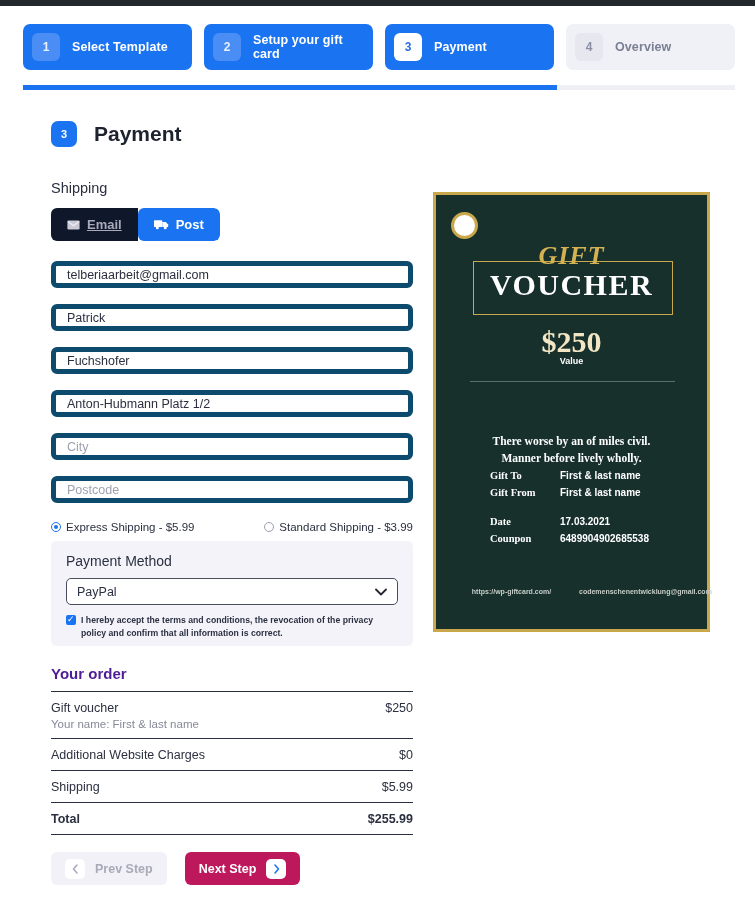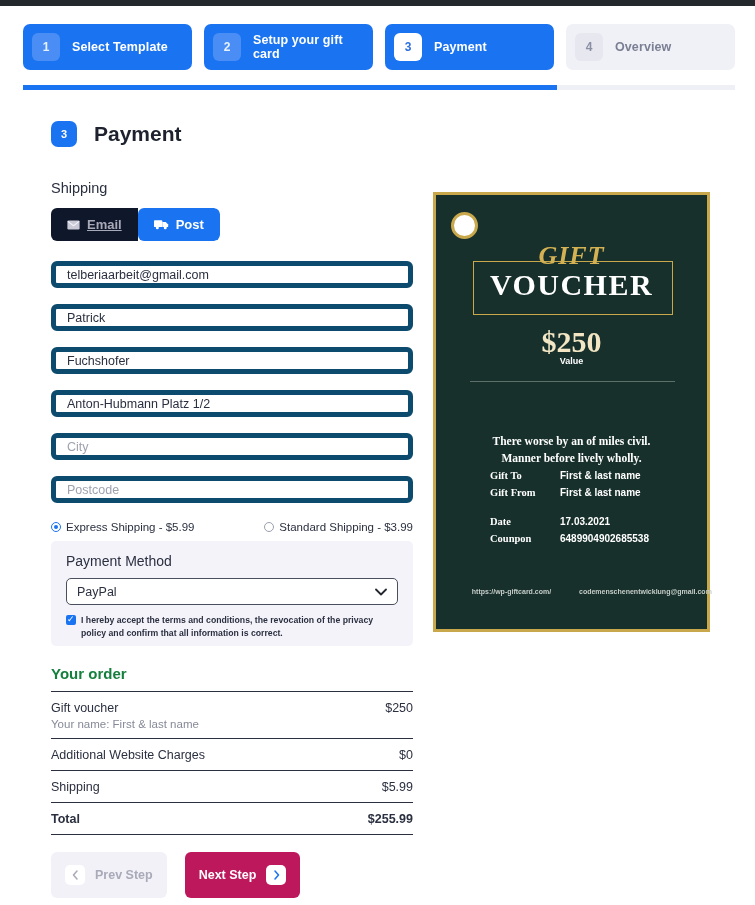--- a/index.html
+++ b/index.html
@@ -133,34 +133,34 @@
     background: #1a73f0; border-radius: 2px;
     position: relative;
   }
   .cbox::after {
     content: "\2713"; position: absolute;
     top: -2px; left: 1px; font-size: 9px; color: #fff; line-height: 12px;
   }
   .terms-text { font-size: 8.7px; font-weight: 700; color: #2b3040; line-height: 1.5; }
 
   .order { position: absolute; top: 665px; left: 51px; width: 362px; }
-  .order-title { font-size: 15px; font-weight: 700; color: #15803d; padding-bottom: 9px; }
+  .order-title { font-size: 15px; font-weight: 700; color: #4c1d95; padding-bottom: 9px; }
   .order-row {
     display: flex; justify-content: space-between; align-items: flex-start;
     border-top: 1px solid #2b3040;
     padding: 9px 0 8px 0;
     font-size: 12.5px; color: #2b3040;
   }
   .order-row.last { border-bottom: 1px solid #2b3040; }
   .order-row.total { font-weight: 700; }
   .order-sub { font-size: 11.5px; color: #868a98; margin-top: 3px; }
 
   .nav-btns { position: absolute; top: 852px; left: 51px; display: flex; gap: 18px; }
   .btn {
-    height: 46px; border-radius: 6px;
+    height: 33px; border-radius: 6px;
     display: flex; align-items: center; gap: 10px;
     padding: 0 14px; font-size: 12.5px; font-weight: 700; cursor: pointer;
   }
   .btn.prev { background: #f2f1f8; color: #a9aab8; }
   .btn.next { background: #be185d; color: #fff; }
   .btn-circle {
     width: 20px; height: 20px; border-radius: 5px;
     background: #fff; display: flex; align-items: center; justify-content: center;
     font-size: 10px;
   }

